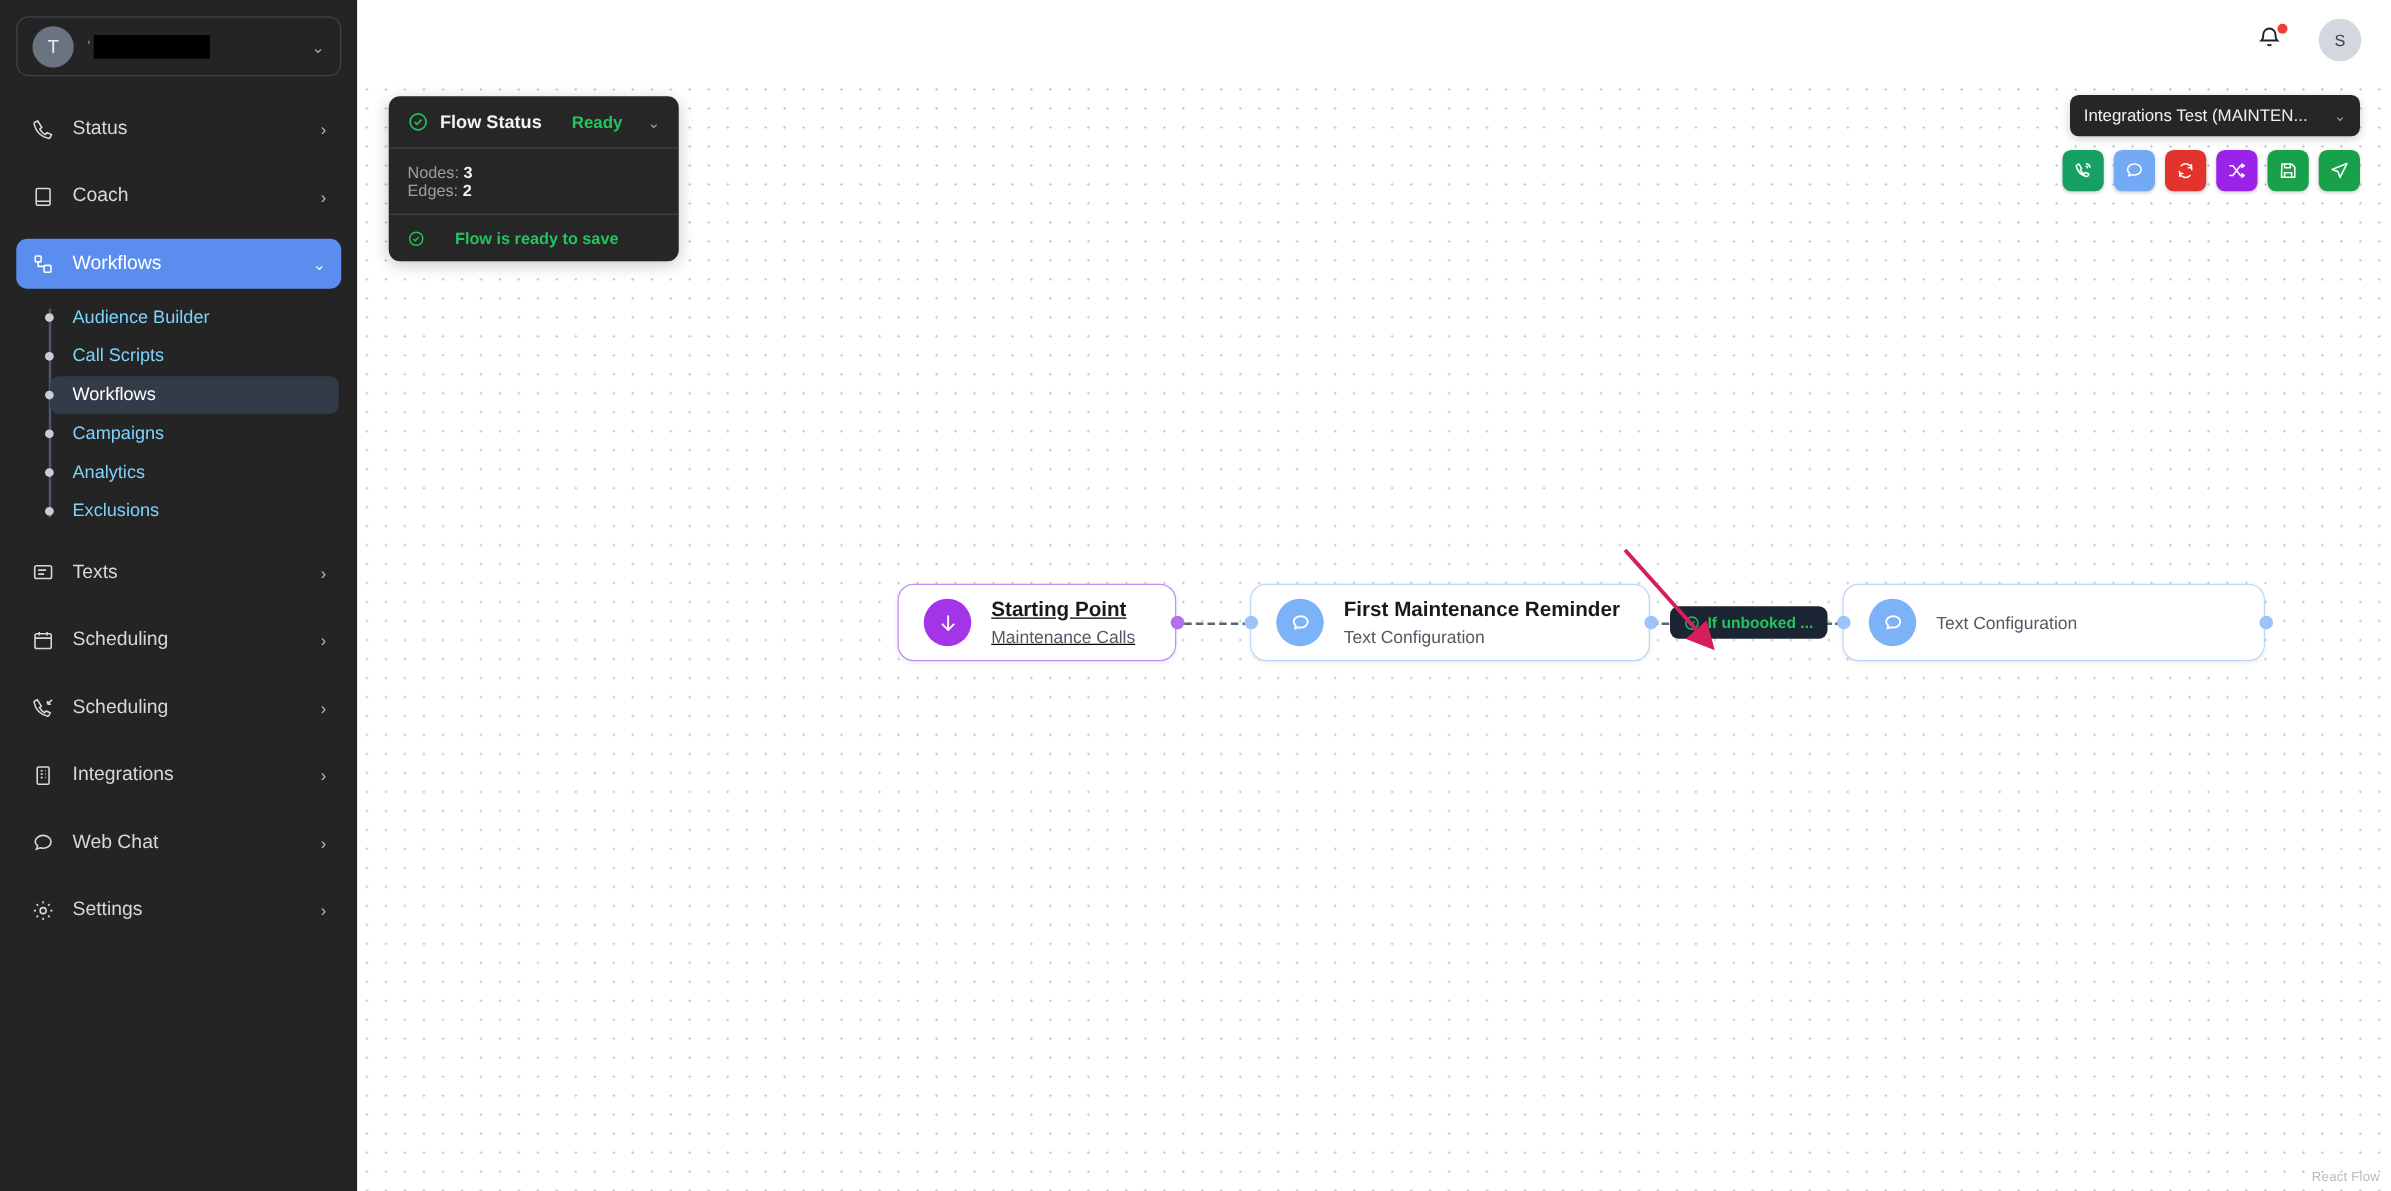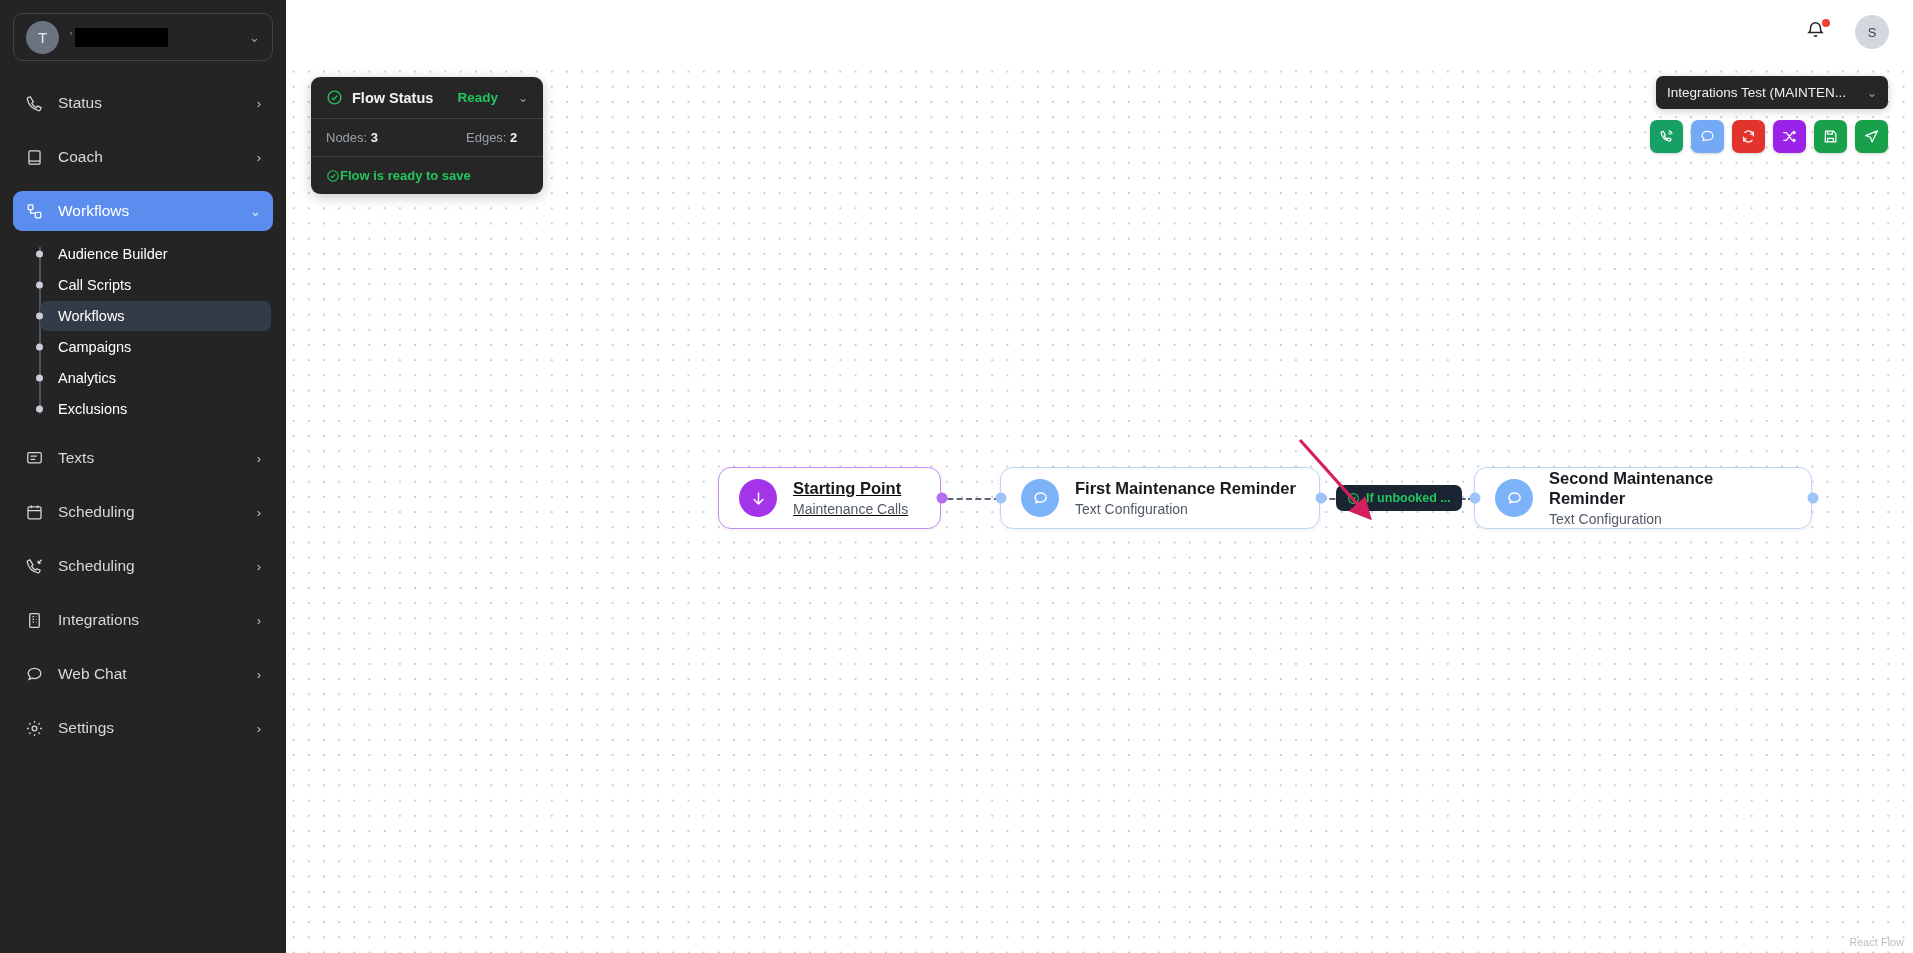--- a/index.html
+++ b/index.html
@@ -61,21 +61,21 @@
   .subnav .rail {
     position: absolute; left: 39px; top: 8px; bottom: 10px;
     width: 1.5px; background: #4b5563;
   }
   .sub-item {
     position: relative;
     display: flex; align-items: center;
     height: 30px; margin: 0 15px 0 40px;
     padding-left: 18px;
     border-radius: 7px;
-    color: #ffffff; font-size: 14.5px;
+    color: #7dd3fc; font-size: 14.5px;
     cursor: pointer;
   }
   .sub-item + .sub-item { margin-top: 1px; }
   .sub-item .dot {
     position: absolute; left: -4.5px; top: 50%; transform: translateY(-50%);
     width: 7px; height: 7px; border-radius: 50%; background: #c9ced6;
   }
   .sub-item.active { background: #333b48; color: #ffffff; }
 
   
@@ -118,25 +118,25 @@
     display: flex; align-items: center; gap: 9px;
     padding: 12px 15px; border-bottom: 1px solid #3a4250;
   }
   .fs-title { color: #f2f3f5; font-size: 14.5px; font-weight: 600; flex: 1; }
   .fs-ready { color: #22c55e; font-size: 13.5px; font-weight: 600; }
   .fs-chev { color: #9aa0aa; font-size: 12px; margin-left: 11px; }
   .check-ring { width: 17px; height: 17px; flex: 0 0 17px; }
   .check-ring svg { width: 17px; height: 17px; stroke: #22c55e; fill: none; stroke-width: 1.9; }
   .fs-counts {
     display: flex; padding: 11px 15px; border-bottom: 1px solid #3a4250;
-    font-size: 13px; color: #9aa0aa;
+    font-size: 13px; color: #9aa0aa; flex-direction: column;
   }
   .fs-counts .c1 { width: 140px; }
   .fs-counts b { color: #f2f3f5; font-weight: 700; }
-  .fs-foot { display: flex; align-items: center; gap: 0; padding: 11px 15px; }
+  .fs-foot { display: flex; align-items: center; gap: 24px; padding: 11px 15px; }
   .fs-foot-txt { color: #22c55e; font-size: 13px; font-weight: 600; }
   .check-ring.sm, .check-ring.sm svg { width: 14px; height: 14px; flex: 0 0 14px; }
 
   
   #flow-select {
     position: absolute; right: 25px; top: 12px;
     width: 232px; height: 33px; background: #262626; border-radius: 7px;
     display: flex; align-items: center; padding: 0 11px;
     color: #f0f1f3; font-size: 13.5px; z-index: 20; cursor: pointer;
     box-shadow: 0 2px 8px rgba(0,0,0,.2);
@@ -456,21 +456,20 @@
       </div>
 
       <div class="node msg" style="left:1188px; top:403px; width:338px;">
         <span class="handle blue" style="left:0px;"></span>
         <span class="node-ico blue">
             <svg viewBox="0 0 24 24">
               <path d="M12 5c4 0 7.2 2.5 7.2 5.7s-3.2 5.8-7.2 5.8c-.8 0-1.6-.1-2.4-.3l-3.4 1.2 1-2.8c-1.2-1-2.2-2.3-2.2-3.9C5 7.5 8.2 5 12 5z"></path>
             </svg>
           </span>
         <span>
-          <span class="node-title" style="display:block">Second Maintenance Reminder</span>
           <span class="node-sub" style="display:block">Text Configuration</span>
         </span>
         <span class="handle blue" style="left:338px;"></span>
       </div>
 
       <svg id="annot-arrow" width="90" height="100" viewBox="0 0 90 100">
         <defs>
           <marker id="ah" markerWidth="7" markerHeight="7" refX="5.2" refY="3.5" orient="auto">
             <path d="M0 0 L7 3.5 L0 7 z" fill="#d41f5c"></path>
           </marker>

